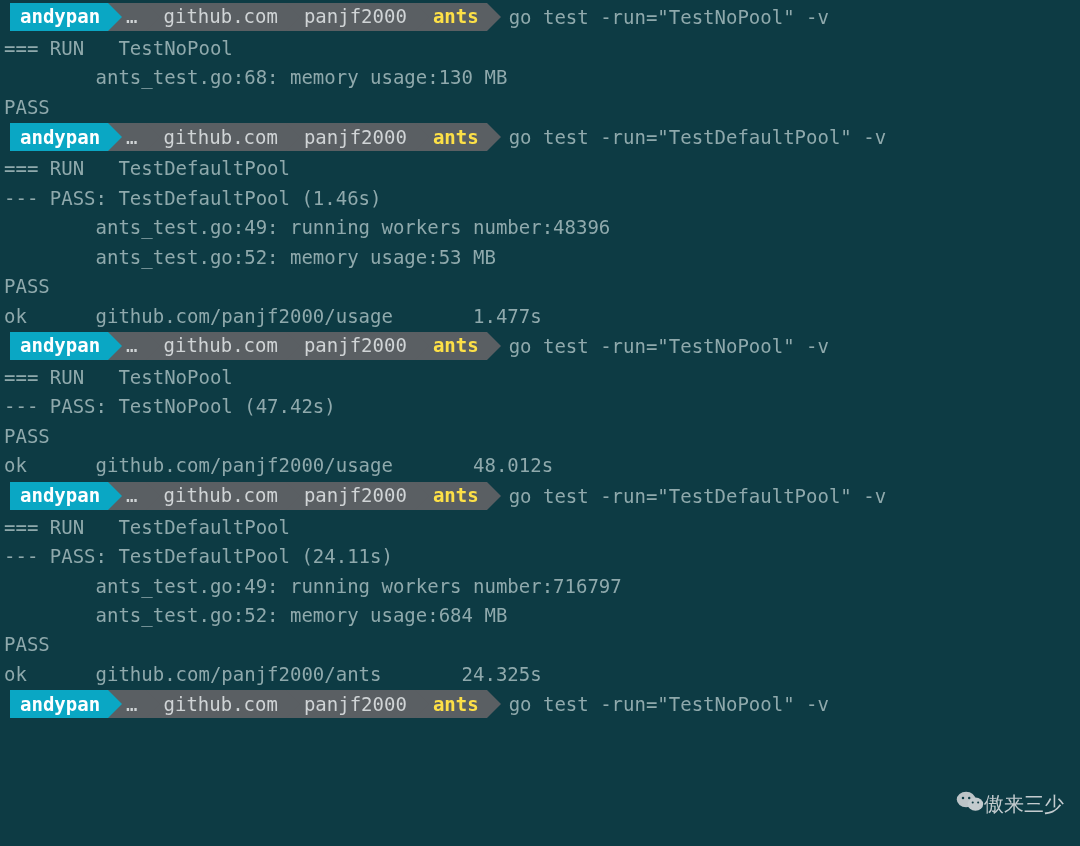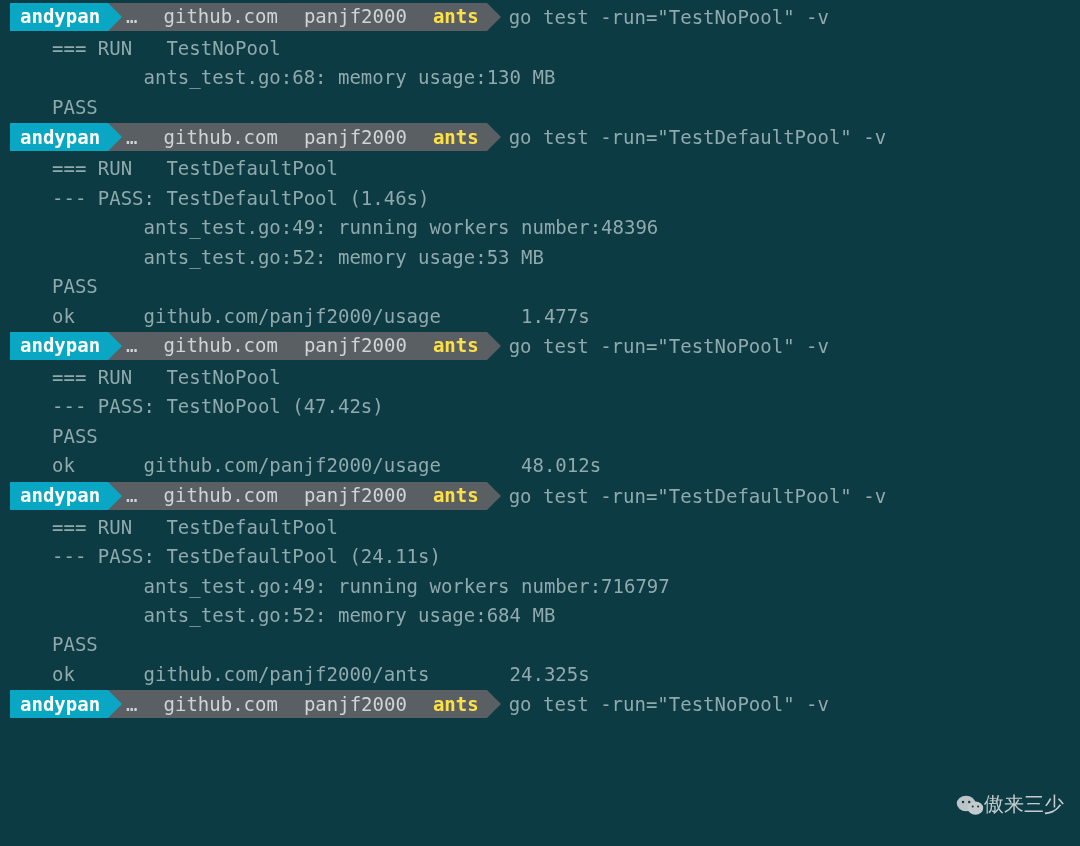--- a/index.html
+++ b/index.html
@@ -58,28 +58,26 @@
     }
     .cmd {
       color: #8fa9ac;
       padding-left: 22px;
       white-space: nowrap;
     }
     .line {
       white-space: pre;
       color: #8fa9ac;
       padding-left: 2px;
-      margin-left: 48px;
     }
     .watermark {
       position: absolute;
       right: 16px;
       bottom: 26px;
       display: flex;
-      align-items: center;
       color: #d7dbde;
       opacity: 0.9;
       font-family: sans-serif;
       font-size: 20px;
       pointer-events: none;
     }
     .watermark svg { width: 28px; height: 24px; }
   </style>
 </head>
 <body>

